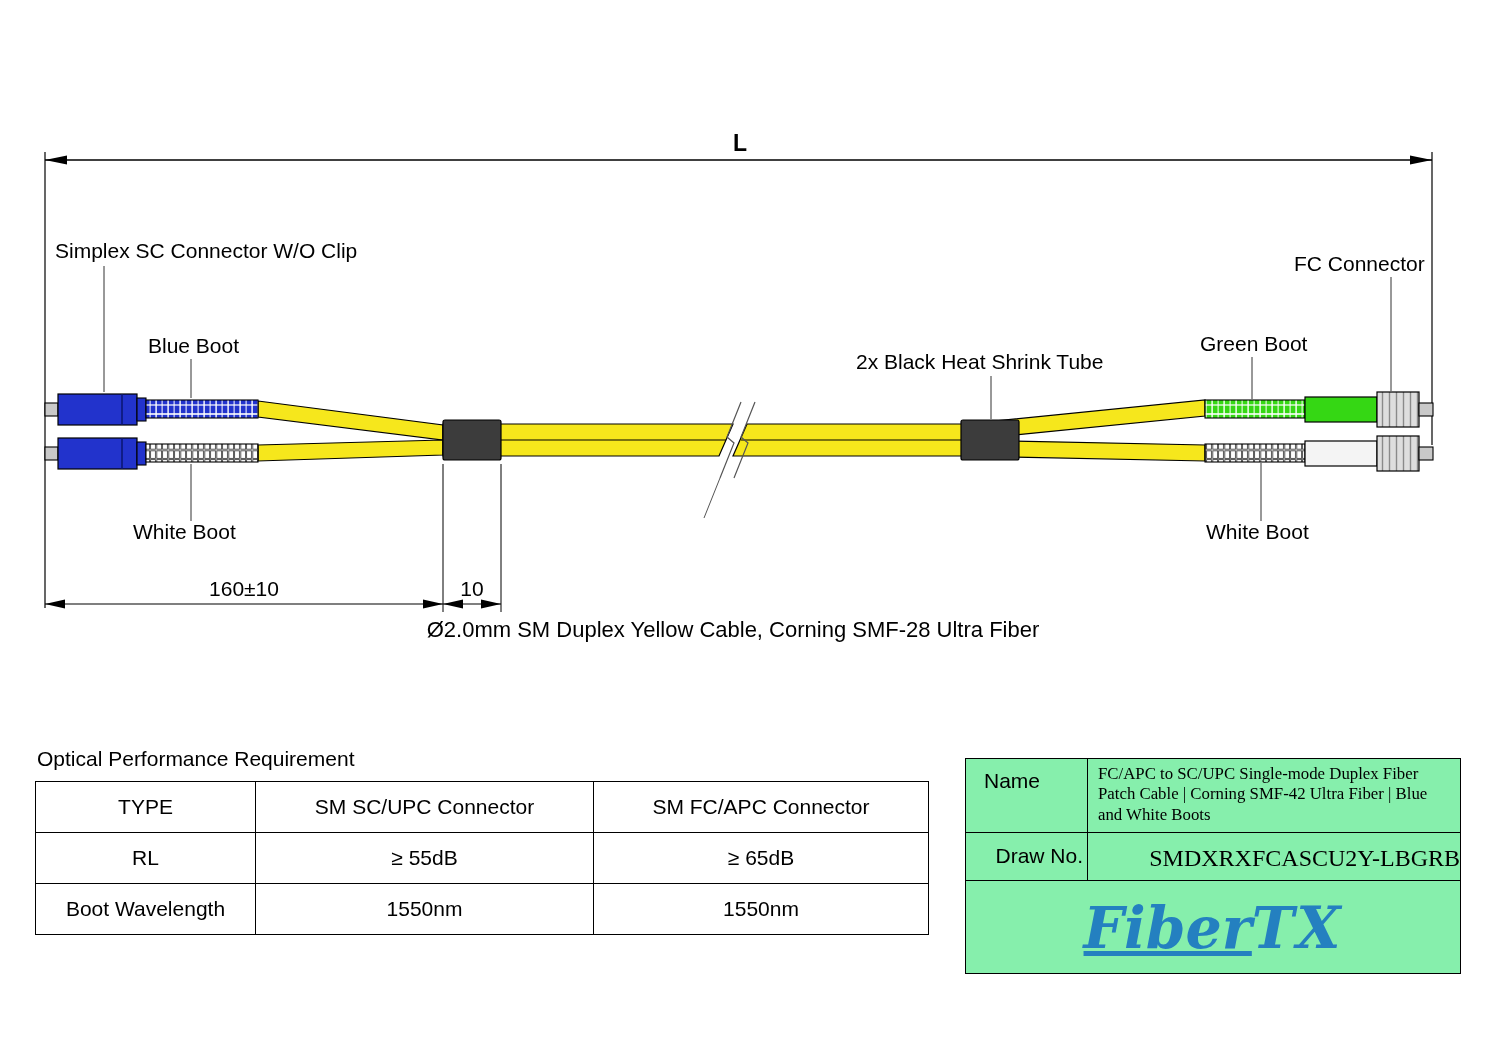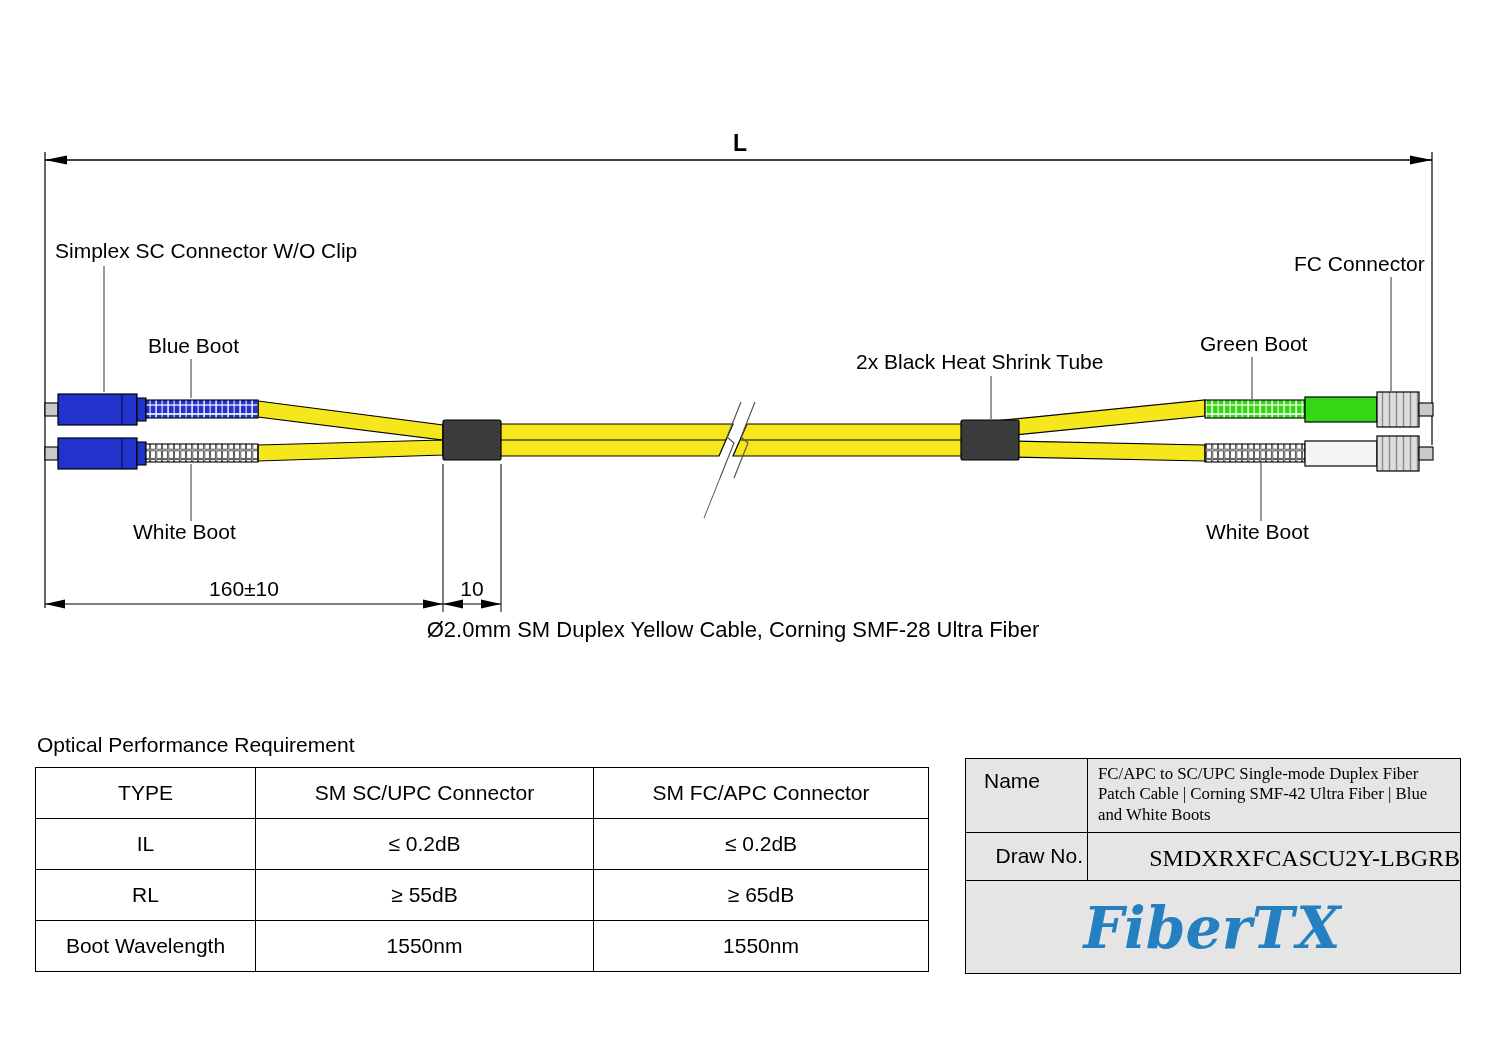--- a/index.html
+++ b/index.html
@@ -2,41 +2,41 @@
 <html><head>
 <meta charset="utf-8">
 <style>
   html,body{margin:0;padding:0;}
   body{width:1500px;height:1061px;background:#ffffff;color:#000;
        font-family:"Liberation Sans",sans-serif;position:relative;overflow:hidden;}
   .drawing{position:absolute;top:0;left:0;}
   svg text{font-family:"Liberation Sans",sans-serif;fill:#000;stroke:none;}
 
   .perf-section{position:absolute;left:35px;top:731px;width:893px;}
-  .perf-title{font-size:21px;margin:2px 0 10px 2px;}
+  .perf-title{font-size:21px;margin:16px 0 10px 2px;}
   .perf-table{border-collapse:collapse;width:893px;table-layout:fixed;padding-left:40px;}
   .perf-table th,.perf-table td{border:1.5px solid #000;height:50px;text-align:center;
        vertical-align:middle;font-size:21px;font-weight:normal;padding:0;}
 
   .title-block{position:absolute;left:965px;top:758px;width:496px;border:1.5px solid #000;
-       background:#e5e5e5;box-sizing:border-box;}
+       background:#86efac;box-sizing:border-box;}
   .tb-row{display:flex;border-bottom:1.5px solid #000;}
   .tb-label{flex:0 0 122px;border-right:1.5px solid #000;font-size:21px;
        padding:10px 4px 0 18px;box-sizing:border-box;}
   .tb-name{height:73px;}
   .tb-name-value{flex:1;font-family:"Liberation Serif",serif;font-size:16.8px;
        line-height:1.22;padding:5px 8px 0 10px;box-sizing:border-box;}
   .tb-draw{height:47px;text-align:right;}
   .tb-draw .tb-label{padding-top:11px;}
   .tb-draw-value{flex:1;font-size:24px;padding:12px 0 0 14px;box-sizing:border-box;font-family:Liberation Serif, serif;}
   .tb-logo{height:92px;display:flex;align-items:center;justify-content:center;
        font-family:"DejaVu Serif",serif;font-style:italic;font-weight:bold;
        font-size:57px;white-space:nowrap;}
   .logo-speedy{color:#c22f3e;}
-  .logo-fiber{color:#2480c0;}
+  .logo-fiber{color:#2480c0;text-decoration:underline;}
   .logo-tx{color:#2480c0;letter-spacing:2px;font-style:italic;}
 </style>
 </head>
 <body>
 
 <svg class="drawing" width="1500" height="700" viewBox="0 0 1500 700">
   <defs>
     <pattern id="crimpBlue" width="12" height="18" patternUnits="userSpaceOnUse">
       <rect width="12" height="18" fill="#ffffff"></rect>
       <rect x="0.8" y="0.8" width="4.8" height="7.6" fill="#2233cc"></rect>
@@ -178,25 +178,20 @@
         <col style="width:338px">
         <col style="width:335px">
       </colgroup>
     <tbody>
       <tr>
         <th>TYPE</th>
         <th>SM SC/UPC Connector</th>
         <th>SM FC/APC Connector</th>
       </tr>
       <tr>
-        <td>IL</td>
-        <td>≤ 0.2dB</td>
-        <td>≤ 0.2dB</td>
-      </tr>
-      <tr>
         <td>RL</td>
         <td>≥ 55dB</td>
         <td>≥ 65dB</td>
       </tr>
       <tr>
         <td>Boot Wavelength</td>
         <td>1550nm</td>
         <td>1550nm</td>
       </tr>
     </tbody>

